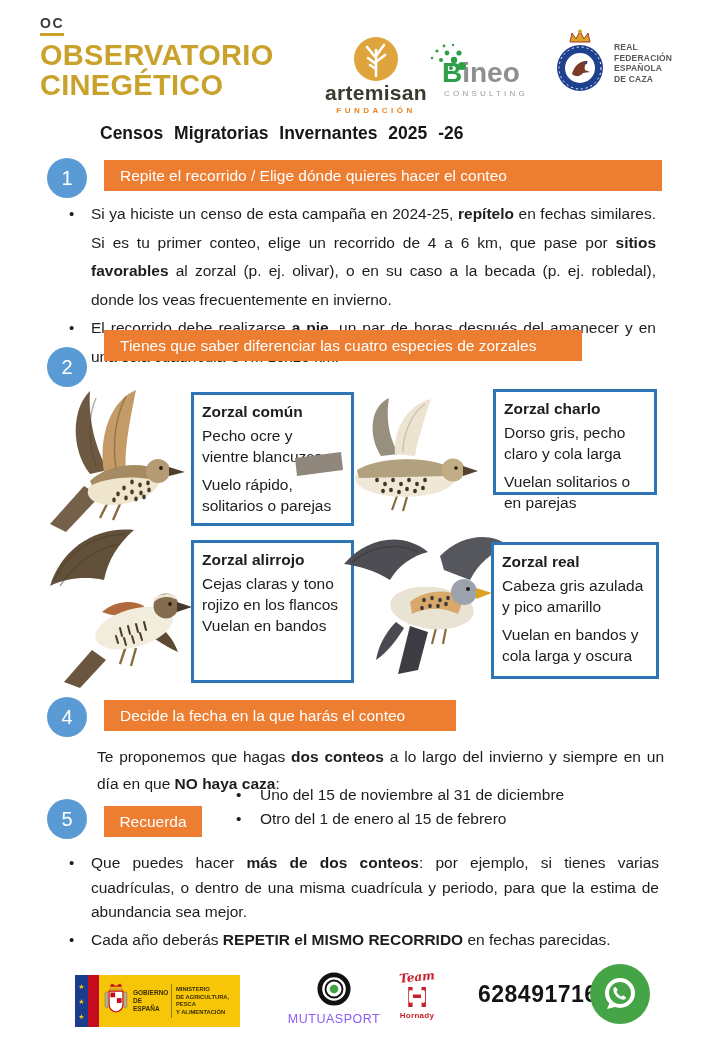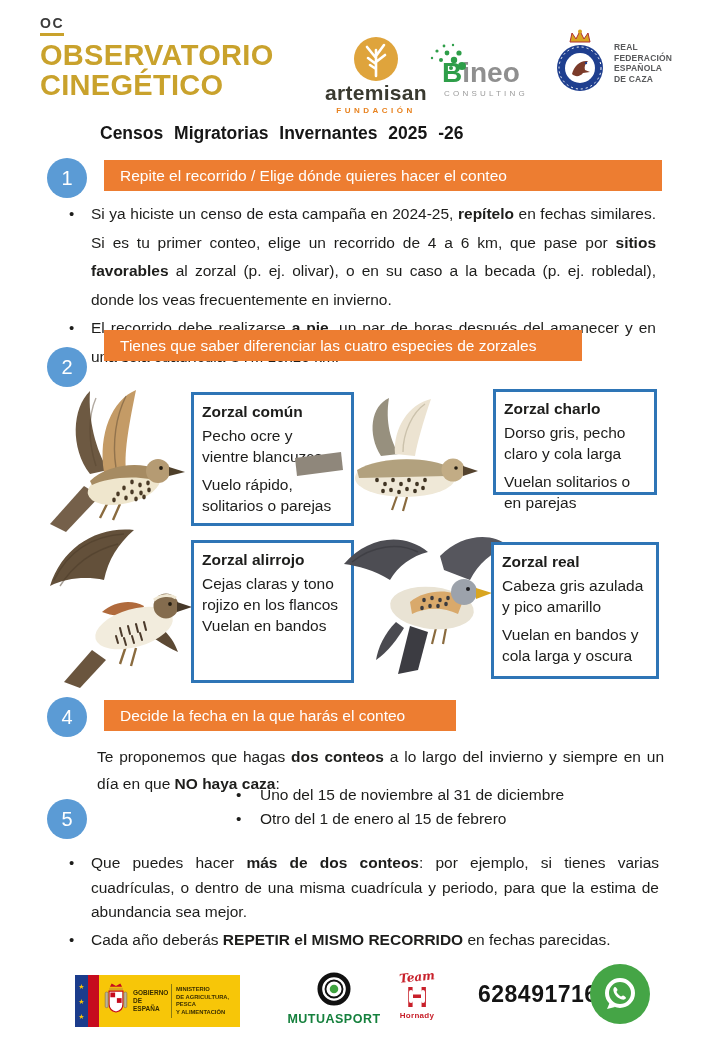--- a/index.html
+++ b/index.html
@@ -50,21 +50,21 @@
   .gob{position:absolute;left:75px;top:975px;width:165px;height:52px;background:#f7c608;display:flex;align-items:center;}
   .gob-flag{width:24px;height:52px;position:relative;flex:none;}
   .gob-flag .blue{position:absolute;left:0;top:0;width:13px;height:52px;background:#1b3c8c;
        color:#f7c608;font-size:7px;line-height:15px;text-align:center;padding-top:4px;box-sizing:border-box;}
   .gob-flag .red{position:absolute;left:13px;top:0;width:11px;height:52px;background:#c60b1e;}
   .gob-esc{flex:none;margin-left:4px;}
   .gob-txt{font-size:6.5px;font-weight:700;color:#3a2e00;line-height:8px;margin-left:4px;flex:none;width:34px;}
   .gob-div{width:1px;height:34px;background:#8a7a10;margin:0 4px;flex:none;}
   .gob-min{font-size:5.8px;font-weight:700;color:#3a2e00;line-height:7.5px;width:70px;}
   .mutua{position:absolute;left:286px;top:972px;width:96px;text-align:center;}
-  .mutua-label{font-size:12.5px;font-weight:700;letter-spacing:.5px;color:#15803d;margin-top:2px;}
+  .mutua-label{font-size:12.5px;font-weight:400;letter-spacing:.5px;color:#8b5cf6;margin-top:2px;}
   .hornady{position:absolute;left:388px;top:970px;width:58px;text-align:center;color:#c8202a;}
   .hornady-team{font-family:"DejaVu Serif",serif;font-style:italic;font-weight:700;font-size:12px;transform:rotate(-6deg);}
   .hornady-h{font-size:30px;font-weight:900;line-height:26px;position:relative;display:inline-block;}
   .hornady-h .cap{position:absolute;width:4px;height:13px;background:#fff;border-radius:2px;top:6px;}
   .hornady-name{font-size:8px;font-weight:800;letter-spacing:.3px;}
   .phone{position:absolute;left:478px;top:981px;font-size:23px;font-weight:800;color:#141414;letter-spacing:.5px;}
   .wa{position:absolute;left:590px;top:964px;width:60px;height:60px;border-radius:50%;background:#45a546;
       display:flex;align-items:center;justify-content:center;}
 </style>
 </head>
@@ -286,20 +286,21 @@
   <div class="banner" style="left:104px;top:700px;width:352px;">Decide la fecha en la que harás el conteo</div>
 
   <p class="plain" style="left:97px;top:727px;width:567px;"><span>Te proponemos que hagas </span><b>dos conteos</b><span> a lo largo del invierno y siempre en un día en que </span><b>NO haya caza</b><span>:</span></p>
 
   <div class="date-list">
     <div class="date-item">Uno del 15 de noviembre al 31 de diciembre</div>
     <div class="date-item">Otro del 1 de enero al 15 de febrero</div>
   </div>
 
   <div class="step-num" style="left:47px;top:799px;">5</div>
+  <div class="banner" style="left:104px;top:806px;width:98px;text-align:center;padding-left:0;">Recuerda</div>
 
   <div class="bullets s5-bullets" style="top:851px;width:596px;">
     <p class="b-item"><span>Que puedes hacer </span><b>más de dos conteos</b><span>: por ejemplo, si tienes varias cuadrículas, o dentro de una misma cuadrícula y periodo, para que la estima de abundancia sea mejor.</span></p>
     <p class="b-item"><span>Cada año deberás </span><b>REPETIR el MISMO RECORRIDO</b><span> en fechas parecidas.</span></p>
   </div>
 
   <div>
 
     <div class="gob">
       <div class="gob-flag">

